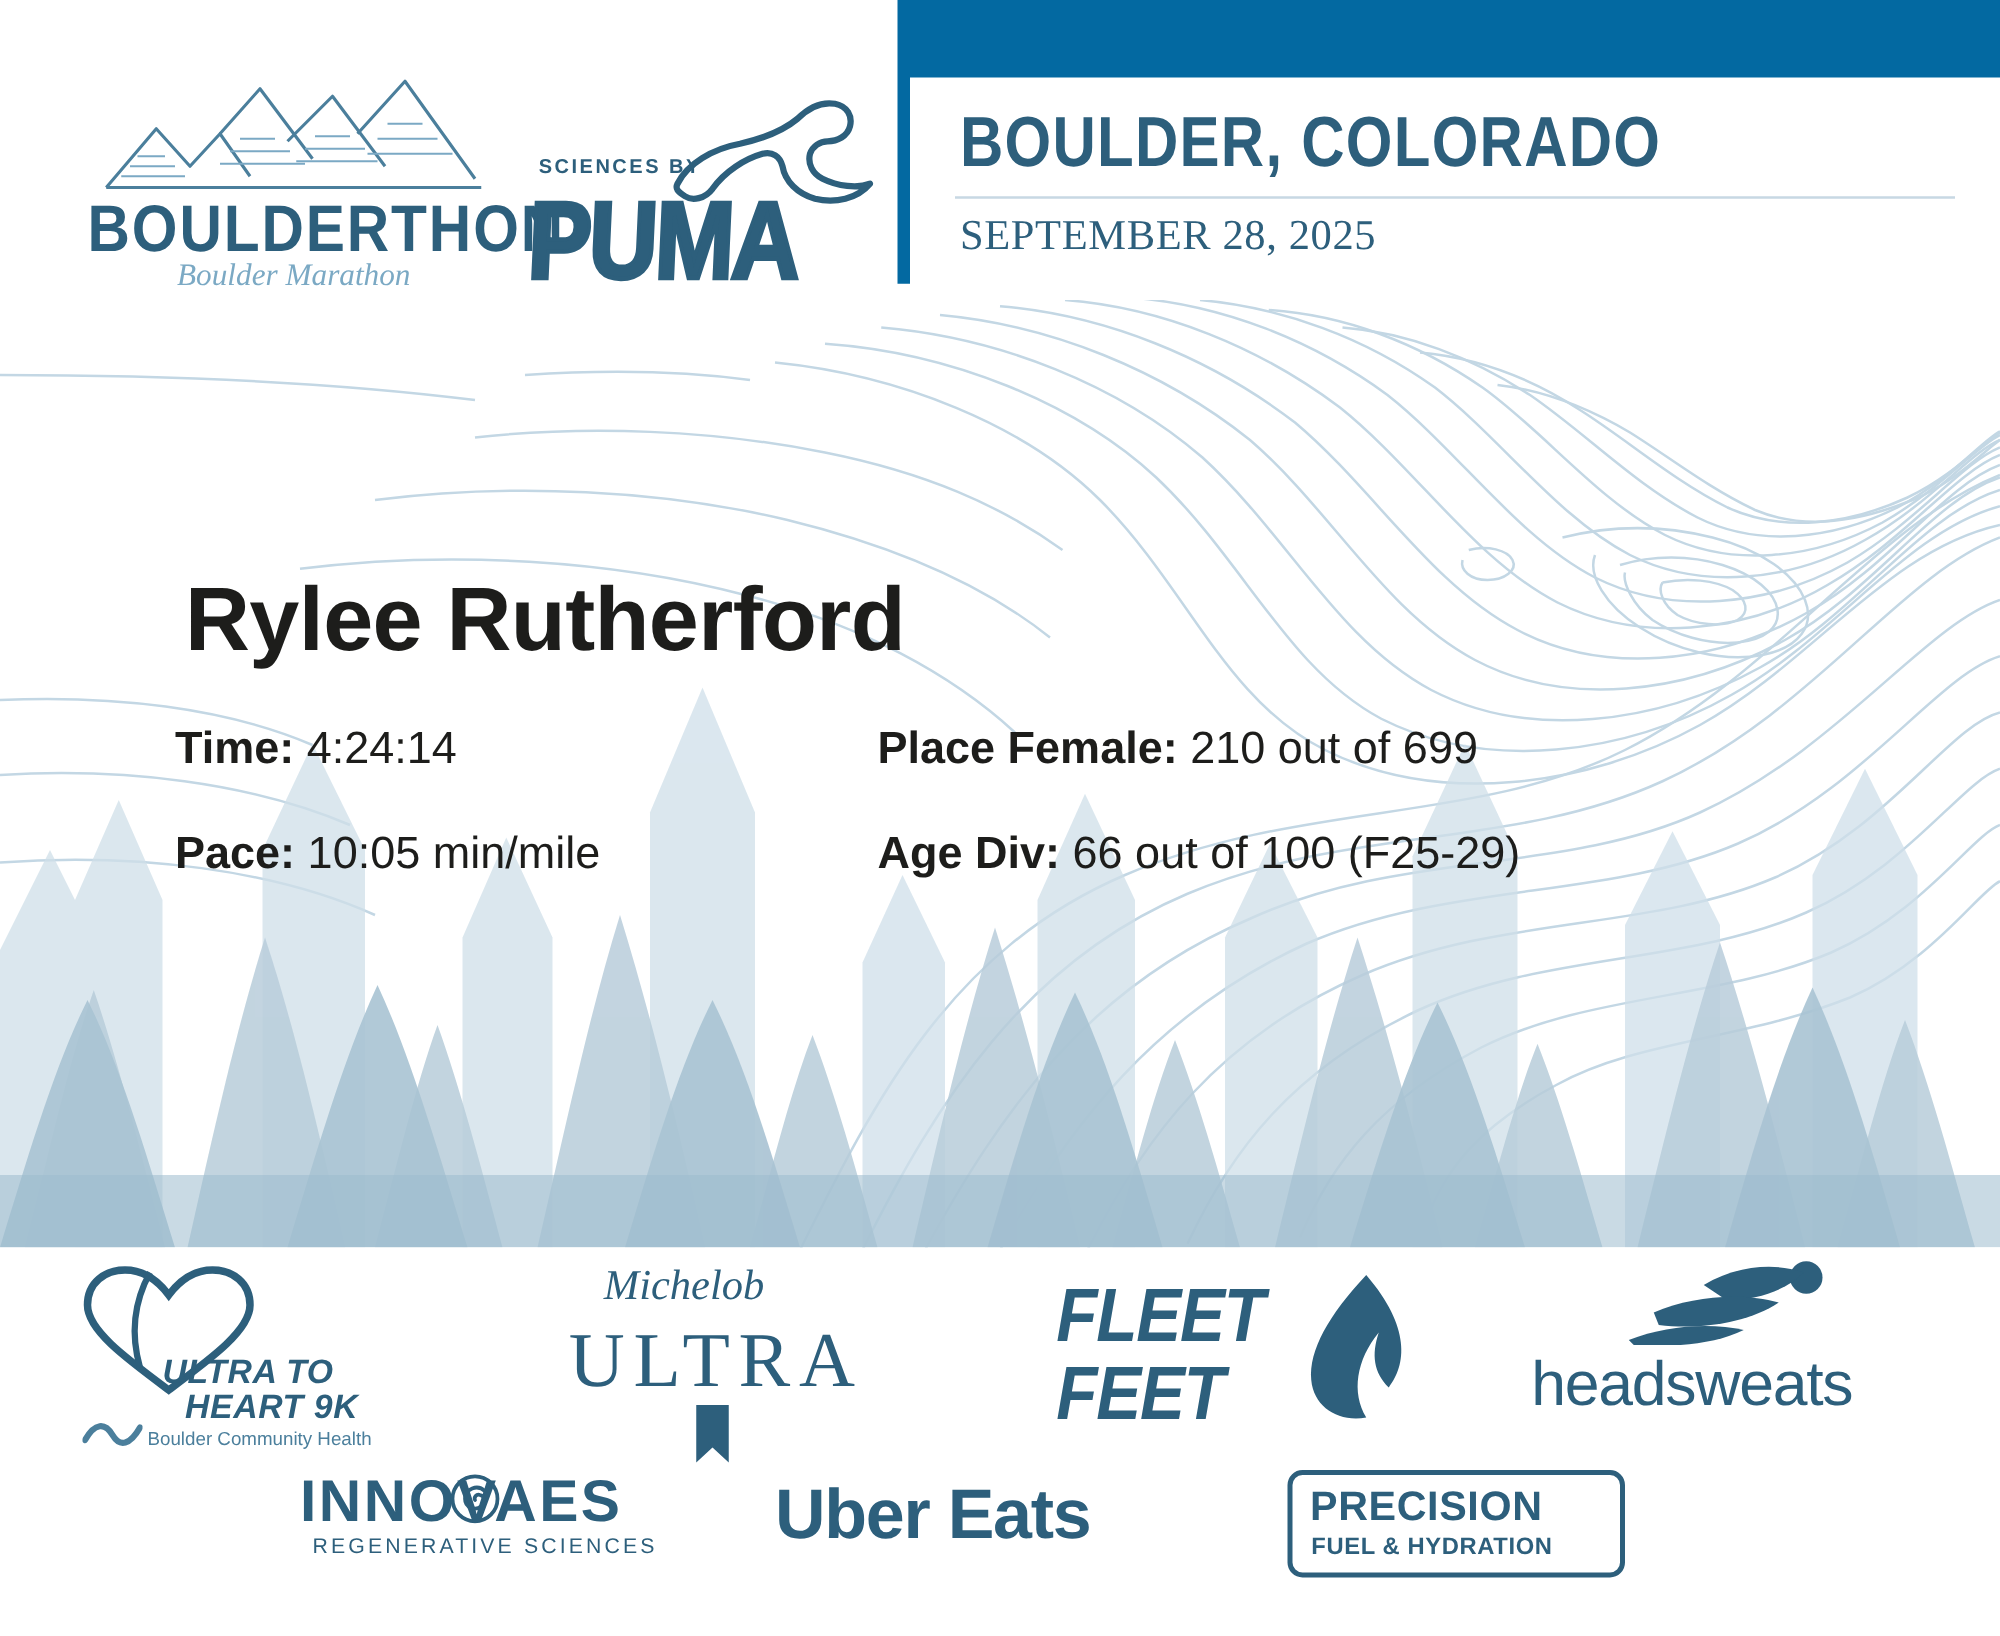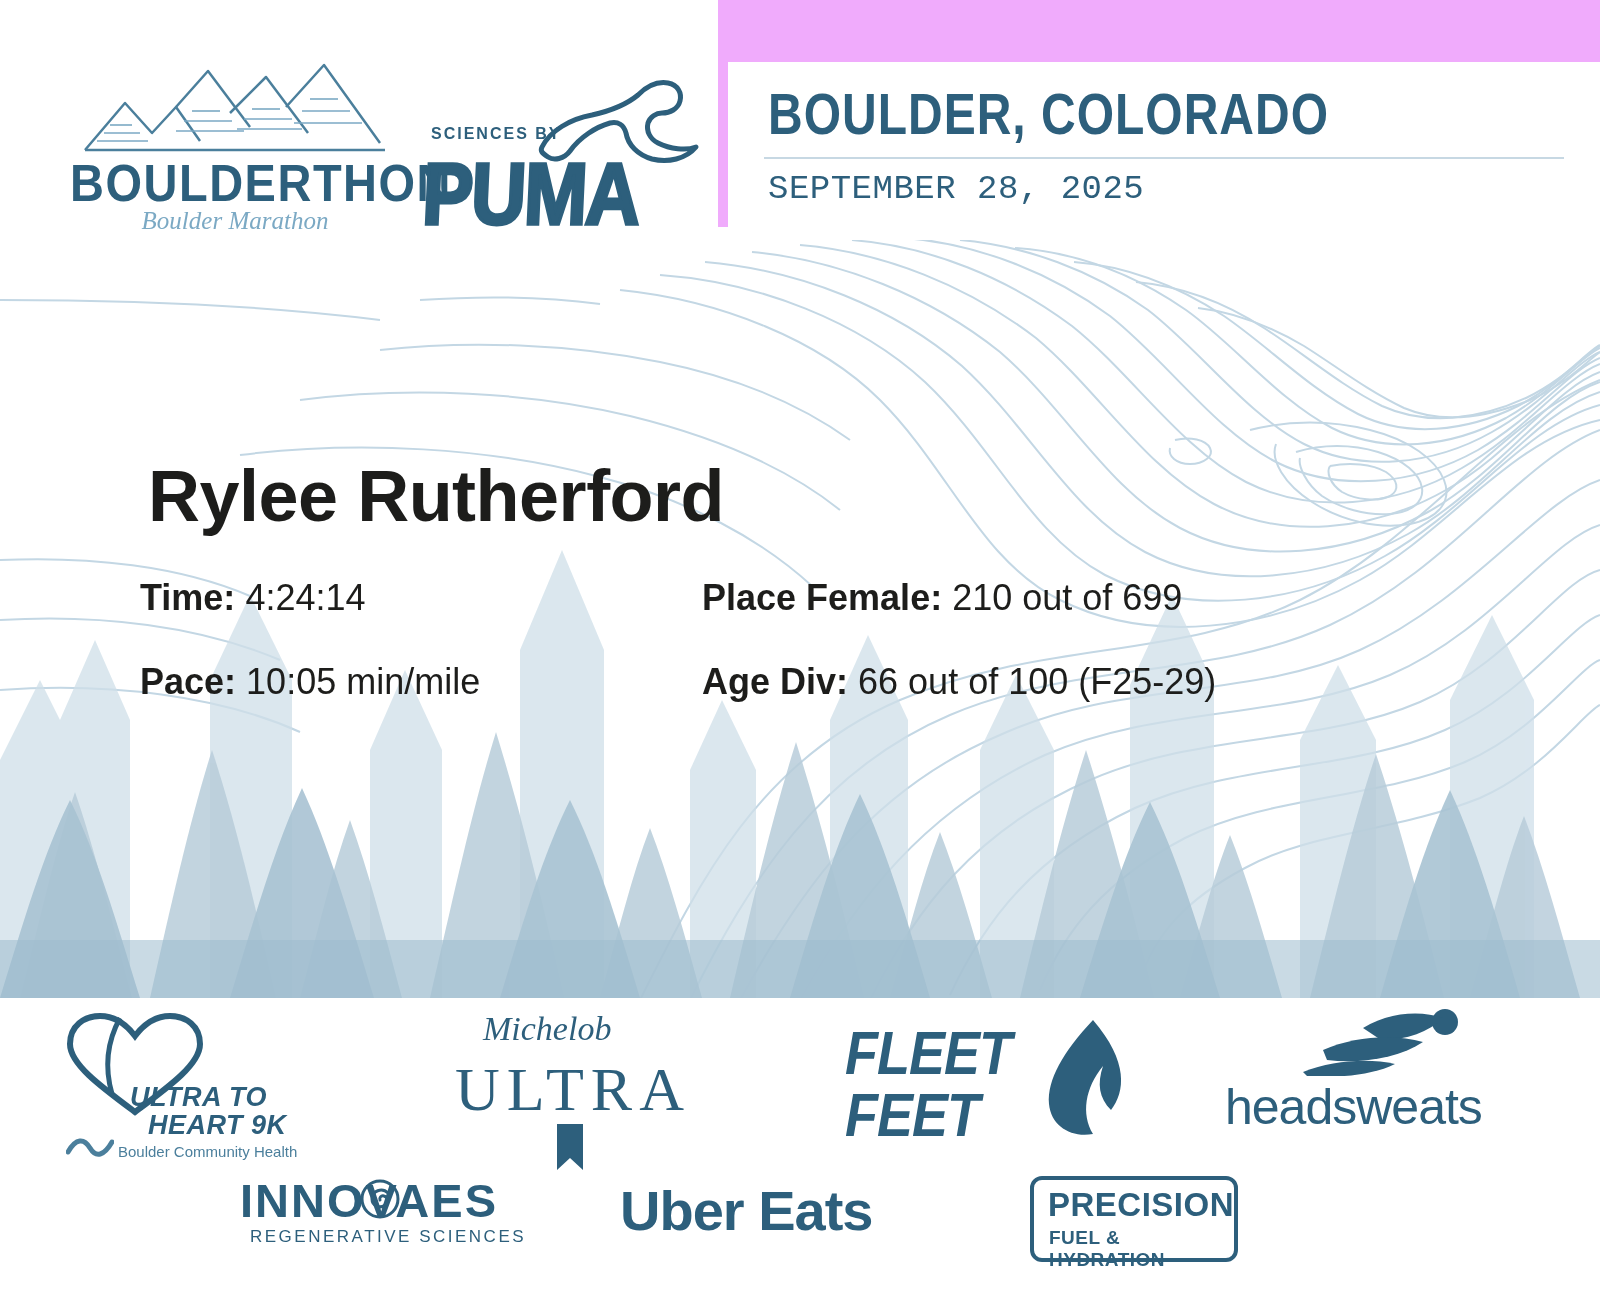--- a/index.html
+++ b/index.html
@@ -103,21 +103,21 @@
   }
   .puma-cat { position: absolute; top: 0px; left: 105px; }
 
   
   .header-bar {
     position: absolute;
     left: 718px;
     top: 0px;
     width: 882px;
     height: 227px;
-    background: #f0abfc;
+    background: #0369a1;
   }
   .header-bar-inner {
     position: absolute;
     left: 10px;
     top: 62px;
     width: 872px;
     height: 178px;
     background: #ffffff;
   }
   .header-city {
@@ -137,21 +137,21 @@
     left: 36px;
     top: 95px;
     width: 800px;
     height: 2px;
     background: #c7d8e3;
   }
   .header-date {
     position: absolute;
     left: 40px;
     top: 108px;
-    font-family: Liberation Mono, monospace;
+    font-family: Liberation Serif, serif;
     font-size: 34px;
     letter-spacing: 0.5px;
     color: #2d5f7c;
   }
 
   
   .forest {
     position: absolute;
     left: 0;
     top: 420px;
@@ -275,21 +275,21 @@
 
   
   .sp-uber { left: 620px; top: 180px; width: 330px; height: 80px; }
   .uber-word {
     position: absolute; left: 0; top: 0;
     font-weight: bold; font-size: 56px; letter-spacing: -1px;
   }
 
   
   .sp-prec {
-    left: 1030px; top: 178px; width: 208px; height: 86px;
+    left: 1030px; top: 178px; width: 270px; height: 86px;
     border: 4px solid #2d5f7c; border-radius: 12px;
   }
   .prec-1 {
     position: absolute; left: 14px; top: 6px;
     font-weight: bold; font-size: 33px; letter-spacing: 0.5px;
   }
   .prec-2 {
     position: absolute; left: 15px; top: 47px;
     font-weight: bold; font-size: 19px; letter-spacing: 0.5px;
   }

